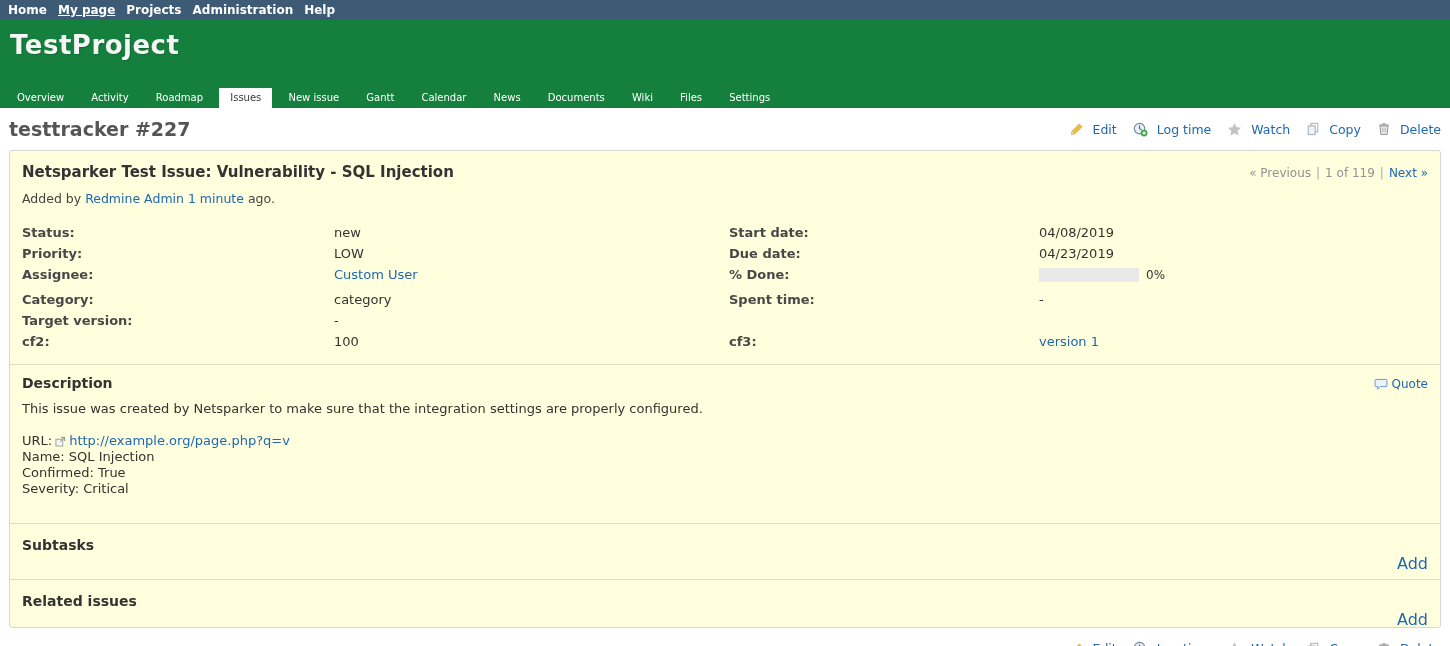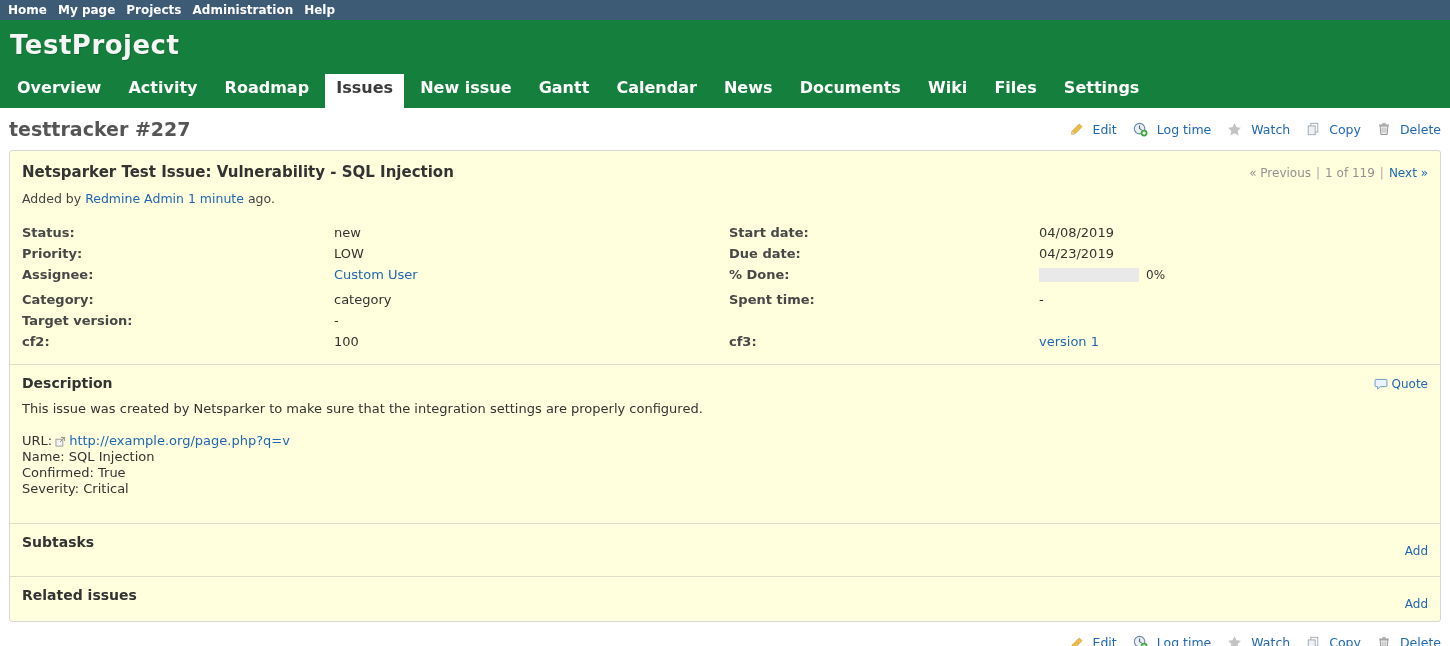--- a/index.html
+++ b/index.html
@@ -11,33 +11,33 @@
     font-size:13px; color:#333;
   }
   a { text-decoration:none; color:#2068b2; cursor:pointer; }
 
   
   #top-menu {
     background:#3E5B76; height:20px; line-height:20px;
     padding:0 8px; font-size:12px; font-weight:bold;
   }
   #top-menu a { color:#fff; margin-right:11px; }
-  #top-menu a.underlined { }
+  #top-menu a.underlined { text-decoration:underline; }
 
   
   #header { background:#15803d; height:88px; position:relative; }
   #header h1 {
     margin:0; padding:10px 0 0 10px;
     color:#f5f5f5; font-size:26px; font-weight:bold; letter-spacing:0.5px;
     text-shadow:1px 1px 1px rgba(0,0,0,0.18);
   }
   #main-menu { position:absolute; bottom:0; left:6px; white-space:nowrap; }
   #main-menu a {
-    display:inline-block; color:#fff; font-weight:bold; font-size:16px;
-    padding:4px 11px 11px; margin-right:1px;
+    display:inline-block; color:#fff; font-weight:normal; font-size:10px;
+    padding:4px 11px 5px; margin-right:1px;
   }
   #main-menu a.selected { background:#fff; color:#3b3b3b; }
 
   
   #content { padding:8px 9px 0 9px; }
   .header-row { display:flex; justify-content:space-between; align-items:center; margin:2px 0 10px; }
   h2.page-title { margin:0; font-size:19px; font-weight:bold; color:#555; }
 
   .contextual { display:flex; align-items:center; gap:9px; font-size:12.5px; }
   .contextual .ic { display:inline-flex; margin-left:7px; }
@@ -65,21 +65,21 @@
   .progress-wrap { display:flex; align-items:center; gap:7px; }
   .progress { width:100px; height:14px; background:#e9e9e9; }
   .progress-pct { font-size:12px; color:#333; }
 
   hr.split {
     border:none; border-top:1px solid #dcdcc8;
     margin:12px -12px 10px -12px;
   }
   .section-head { display:flex; justify-content:space-between; align-items:flex-end; }
   .section-head h3 { margin:0; font-size:14px; font-weight:bold; color:#333; }
-  .section-head .add-link { font-size:12px; position:relative; top:8px; }
+  .section-head .add-link { font-size:16px; position:relative; top:20px; }
   .section-block { padding-bottom:14px; }
 
   .desc-para { margin:10px 0 17px; font-size:13px; }
   .desc-lines { line-height:16px; font-size:13px; }
   .desc-lines .url-line { display:flex; align-items:center; gap:3px; }
 
   .bottom-contextual { display:flex; justify-content:flex-end; margin-top:13px; }
 
   svg { display:block; }
 </style>

